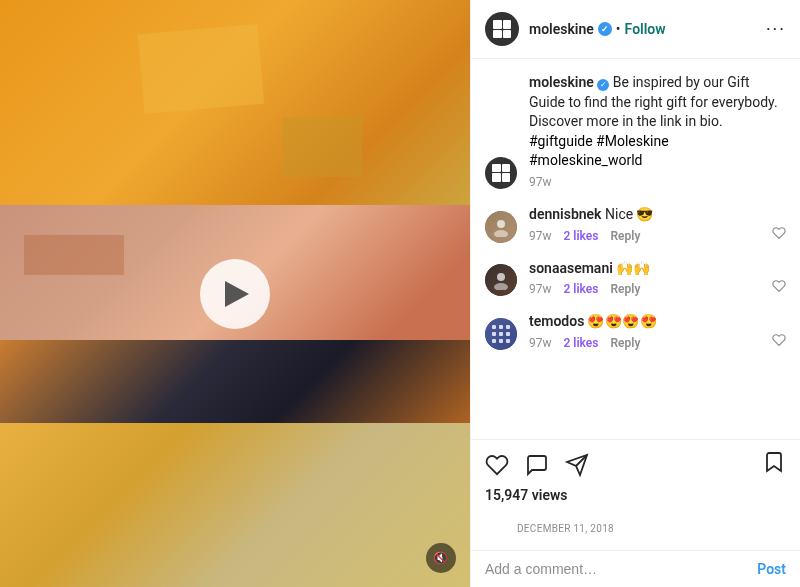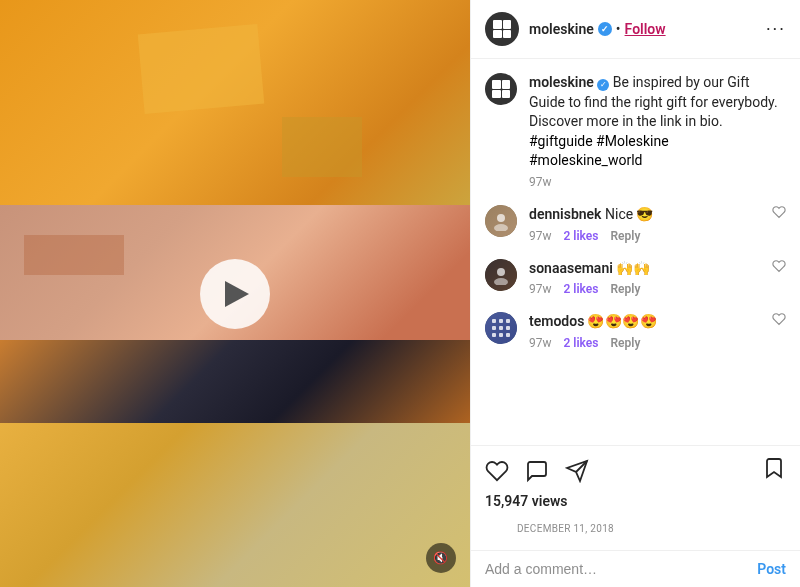--- a/index.html
+++ b/index.html
@@ -174,46 +174,45 @@
       font-size: 9px;
     }
 
     .follow-dot {
       color: #262626;
       font-size: 14px;
       font-weight: 400;
     }
 
     .follow-link {
-      color: #be185d;
-      font-weight: 600;
-      font-size: 14px;
-      cursor: pointer;
-      text-decoration: underline;
+      color: #0f766e;
+      font-weight: 600;
+      font-size: 14px;
+      cursor: pointer;
     }
 
     .header-more {
       color: #262626;
       font-size: 18px;
       letter-spacing: 2px;
       cursor: pointer;
       padding-left: 10px;
     }
 
     
     .comments-area {
       flex: 1;
       overflow-y: auto;
       padding: 14px 14px 0 14px;
     }
 
     .comment-item {
       display: flex;
       margin-bottom: 16px;
-      align-items: flex-start;
+      align-items: flex-end;
     }
 
     .comment-avatar {
       width: 32px;
       height: 32px;
       border-radius: 50%;
       margin-right: 12px;
       flex-shrink: 0;
       overflow: hidden;
     }
@@ -328,21 +327,21 @@
       margin-left: auto;
       cursor: pointer;
       font-size: 22px;
       color: #262626;
     }
 
     .views-count {
       font-size: 14px;
       font-weight: 600;
       color: #262626;
-      margin-bottom: 14px;
+      margin-bottom: 20px;
     }
 
     .post-date {
       font-size: 10px;
       color: #8e8e8e;
       text-transform: uppercase;
       letter-spacing: 0.3px;
       margin-bottom: 10px;
       margin-left: 32px;
     }

